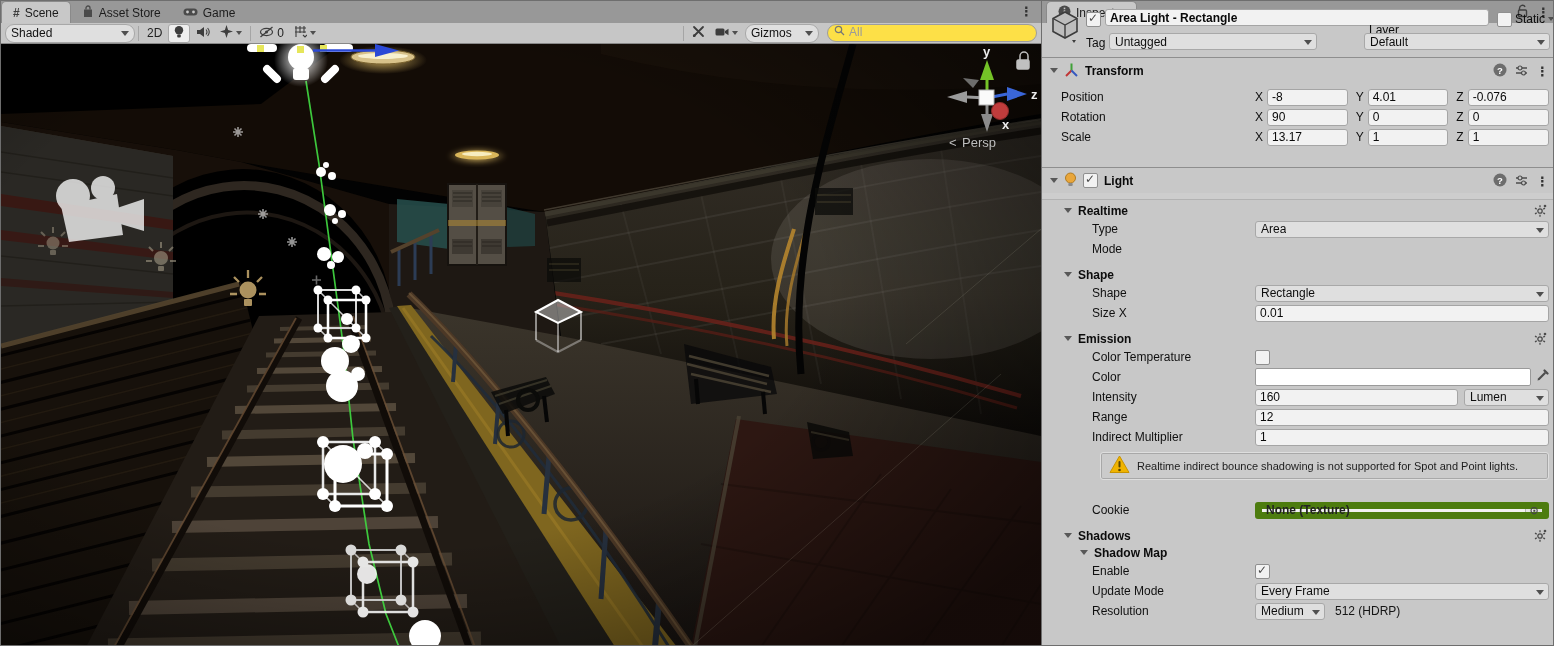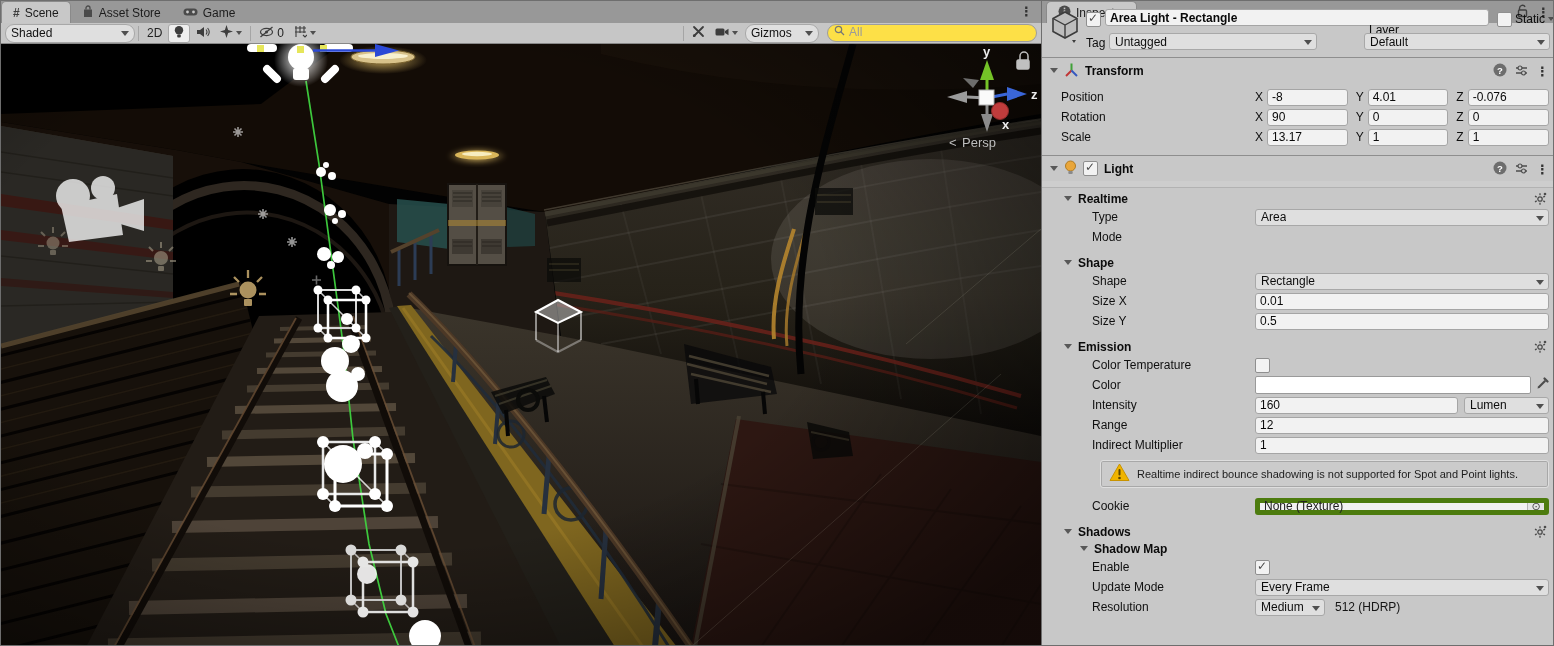--- a/index.html
+++ b/index.html
@@ -55,30 +55,30 @@
   .lv2{padding-left:50px;}  .lv2 .lbl{width:163px;}
   .grow{flex:1 1 auto;min-width:0;}
   .axis-grp{display:flex;align-items:center;gap:4px;flex:1 1 0;min-width:0;}
   .axis-grp .al{color:#101010;}
   .axis-grp .u-input{width:100%;min-width:0;}
   .vec{display:flex;gap:8px;flex:1 1 auto;min-width:0;}
   .light-sep{height:6px;background:#cdcdcd;border-bottom:1px solid #b2b2b2;}
   .warnbox{margin:5px 6px 0 58px;height:28px;background:#cbcbcb;border:1px solid #dedede;border-radius:3px;
            box-shadow:0 0 0 1px #a8a8a8 inset;display:flex;align-items:center;gap:7px;padding:0 8px;box-sizing:border-box;}
   .warnbox .wtext{font-size:11px;color:#1d1d1d;white-space:nowrap;}
-  .objfield{display:flex;align-items:center;background:#f2f2f2;border:5px solid #4d7c0f;border-radius:3px;height:17px;
-            box-sizing:border-box;flex:1 1 auto;min-width:0;}
+  .objfield{display:flex;align-items:center;background:#f2f2f2;border:7px solid #4d7c0f;border-radius:3px;height:17px;
+            box-sizing:border-box;flex:1 1 auto;min-width:0;font-weight:bold;}
   .objfield .otext{flex:1;padding:0 4px;color:#222;overflow:hidden;white-space:nowrap;}
   .objfield .opick{width:16px;align-self:stretch;border-left:1px solid #b5b5b5;background:#e4e4e4;
                    display:flex;align-items:center;justify-content:center;color:#444;font-size:11px;border-radius:0 2px 2px 0;}
   .subhead{display:flex;align-items:center;gap:6px;height:17px;padding-left:38px;font-weight:bold;color:#0c0c0c;}
   .slider{flex:1 1 auto;height:17px;position:relative;}
   .slider .track{position:absolute;left:0;right:0;top:8px;height:2px;background:#8f8f8f;}
   .slider .knob{position:absolute;left:2px;top:3px;width:11px;height:11px;border-radius:50%;background:#8a8a8a;border:1px solid #6b6b6b;}
-  .mt7{margin-top:7px;} .mt8{margin-top:8px;} .mt2{margin-top:2px;}
+  .mt7{margin-top:7px;} .mt8{margin-top:20px;} .mt2{margin-top:2px;}
   .detail-lbl{margin-left:10px;color:#151515;}
   .golbl{position:absolute;color:#0e0e0e;}
   svg text{font-family:"Liberation Sans","DejaVu Sans",sans-serif;}
 </style>
 </head>
 <body>
 
 <div id="app">
 
   <div class="tabstrip" style="left:0;width:1040px;">
@@ -729,24 +729,20 @@
       <span class="lbl">Shape</span>
       <div class="drop grow">
           <span>Rectangle</span>
           <i class="caret"></i>
         </div>
     </div>
     <div class="row lv2">
       <span class="lbl">Size X</span>
       <input class="u-input grow" value="0.01" style="">
     </div>
-    <div class="row lv2">
-      <span class="lbl">Size Y</span>
-      <input class="u-input grow" value="0.5" style="">
-    </div>
 
     <div class="sec-head mt7">
       <i class="fold"></i>
       <span>Emission</span>
       <span class="gear"><svg width="13" height="13" viewBox="0 0 13 13">
             <circle cx="6" cy="7" r="2.2" fill="none" stroke="#4c4c4c" stroke-width="1.3"></circle>
             <path d="M6 3.2v-2M6 10.8v2M2.7 5.1l-1.7-1M9.3 8.9l1.7 1M2.7 8.9l-1.7 1M9.3 5.1l1.7-1" stroke="#4c4c4c" stroke-width="1.3"></path>
             <circle cx="11" cy="2" r="1.3" fill="#4c4c4c"></circle>
           </svg></span>
     </div>

